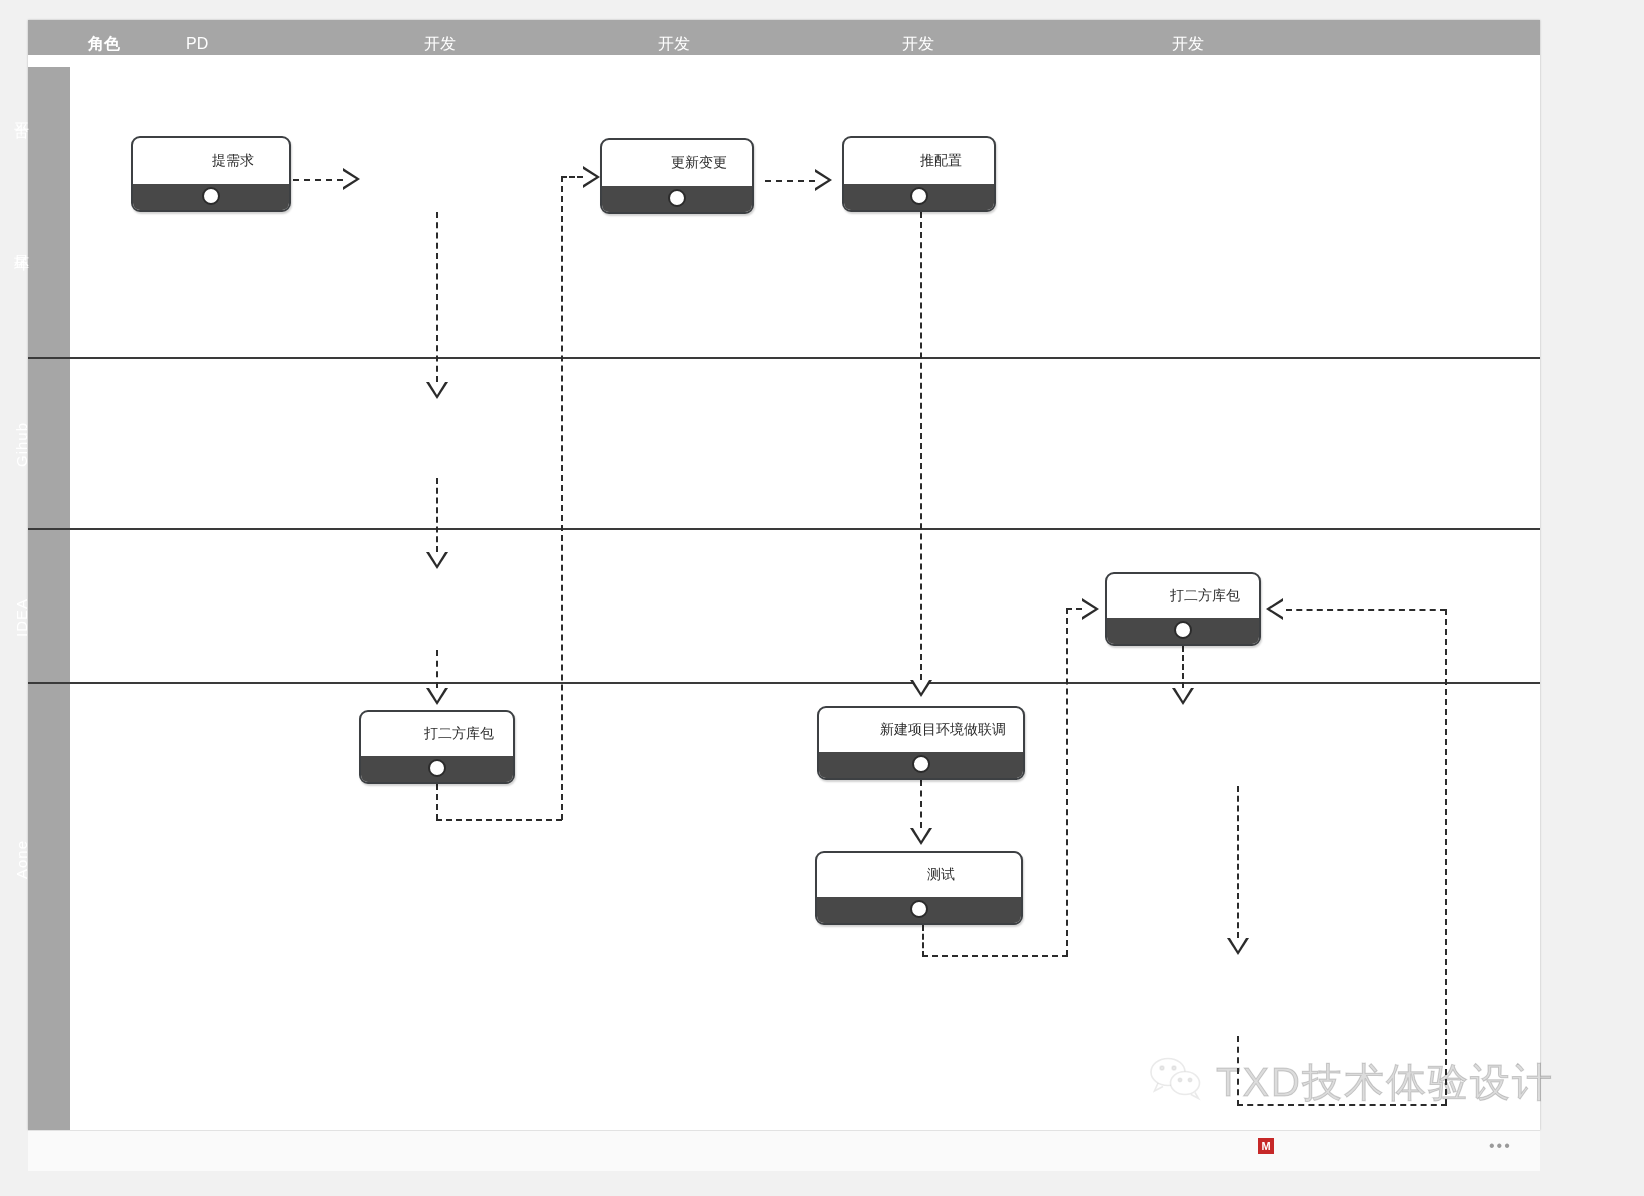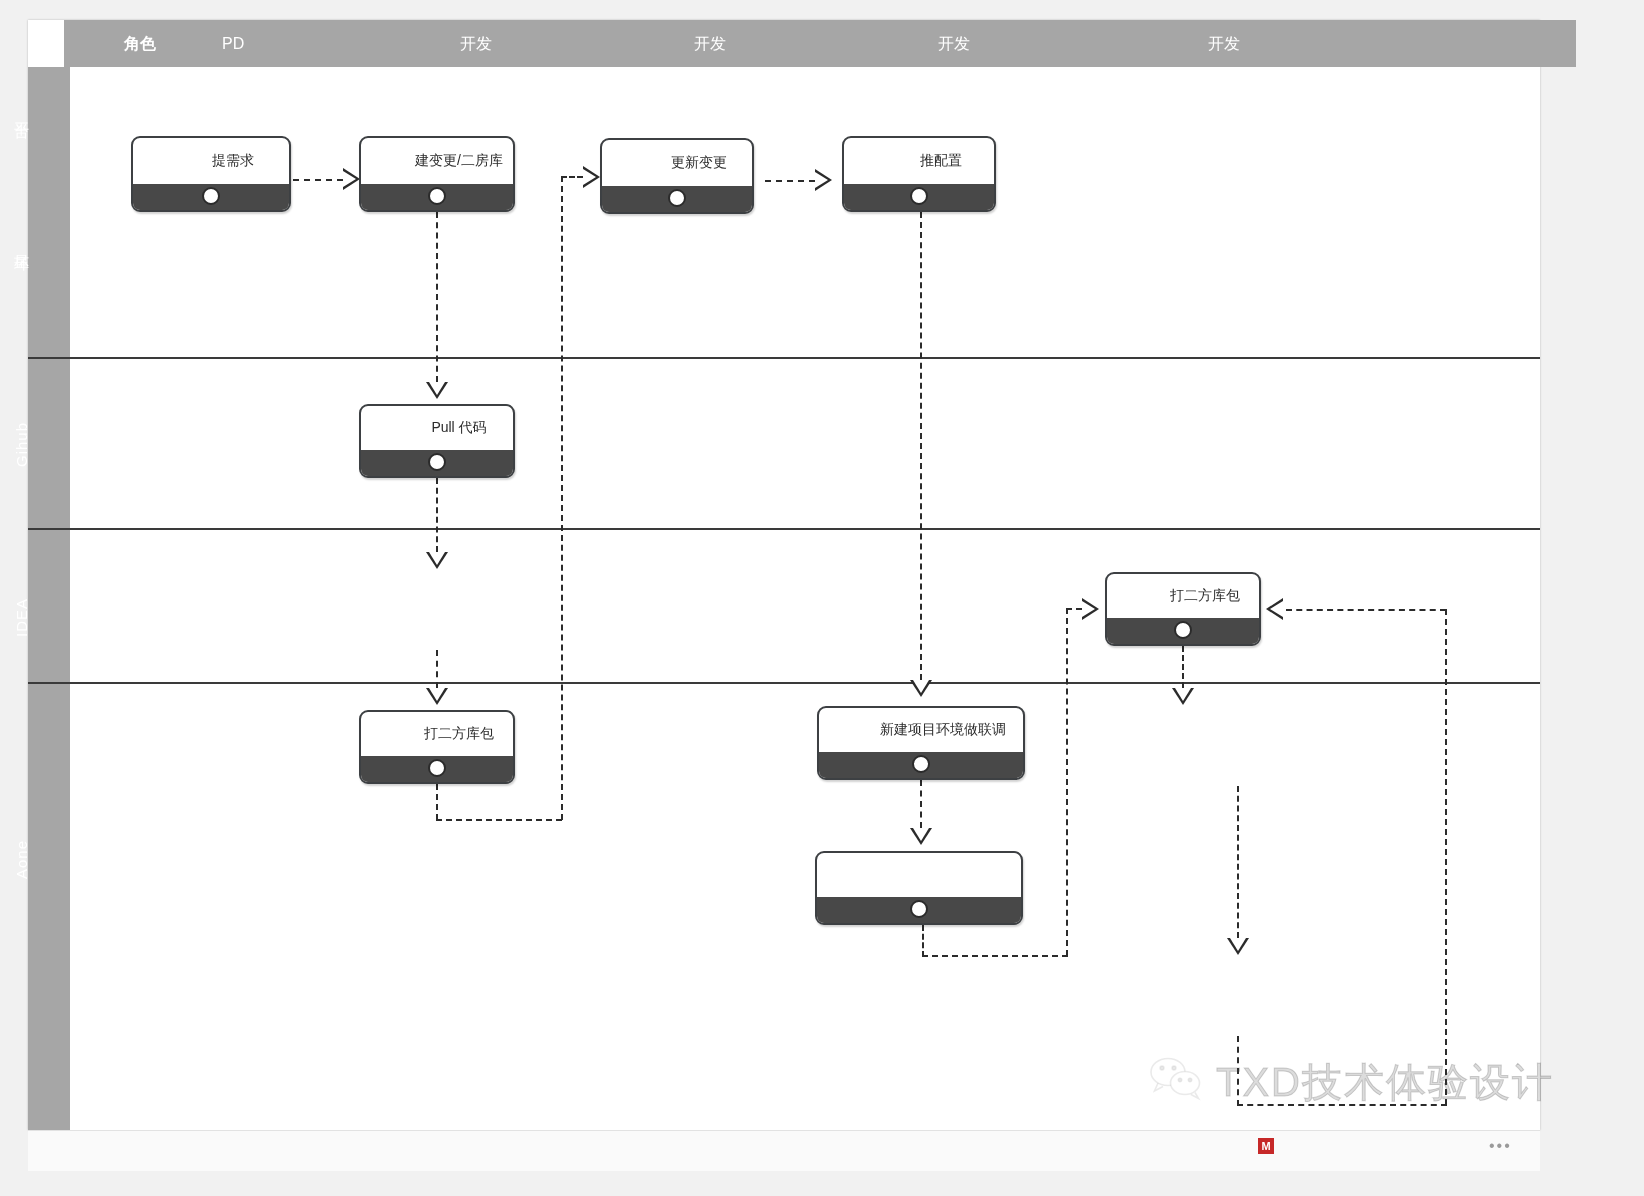--- a/index.html
+++ b/index.html
@@ -14,23 +14,22 @@
     background:#f1f1f1;
   }
   
   .sheet{
     position:absolute;left:28px;top:20px;width:1512px;height:1110px;
     background:#ffffff;
     box-shadow:0 0 2px rgba(0,0,0,.25);
   }
   
   .header-band{
-    position:absolute;left:28px;top:20px;width:1512px;height:47px;
+    position:absolute;left:28px;top:20px;width:1512px;height:35px;
     background:#a6a6a6;
-    margin-left:36px;
   }
   .header-cell{
     position:absolute;top:0;height:47px;line-height:47px;
     color:#ffffff;font-size:16px;white-space:nowrap;
   }
   .header-cell.bold{font-weight:bold;}
   
   .lane-rail{
     position:absolute;left:28px;top:67px;width:42px;height:1063px;
     background:#a6a6a6;
@@ -241,58 +240,49 @@
   <div class="dash-v" style="left:1445px;top:609px;height:496px;"></div>
   <div class="dash-h" style="left:1286px;top:609px;width:160px;"></div>
   <div class="arw arw-l" style="left:1266px;top:598px;"></div>
 
   <div class="node" style="left:131px;top:136px;width:160px;height:76px;">
     <div class="ntext">提需求</div>
     <div class="nfoot"></div>
     <div class="ndot"></div>
   </div>
 
-  <div class="node" style="left:359px;top:136px;width:156px;height:76px;">
-    <div class="ntext">建变更/二房库</div>
-    <div class="nfoot"></div>
-    <div class="ndot"></div>
-  </div>
 
   <div class="node" style="left:600px;top:138px;width:154px;height:76px;">
     <div class="ntext">更新变更</div>
     <div class="nfoot"></div>
     <div class="ndot"></div>
   </div>
 
   <div class="node" style="left:842px;top:136px;width:154px;height:76px;">
     <div class="ntext">推配置</div>
     <div class="nfoot"></div>
     <div class="ndot"></div>
   </div>
 
-  <div class="node" style="left:359px;top:404px;width:156px;height:74px;">
-    <div class="ntext">Pull 代码</div>
-    <div class="nfoot"></div>
-    <div class="ndot"></div>
-  </div>
 
 
   <div class="node" style="left:359px;top:710px;width:156px;height:74px;">
     <div class="ntext">打二方库包</div>
     <div class="nfoot"></div>
     <div class="ndot"></div>
   </div>
 
   <div class="node" style="left:817px;top:706px;width:208px;height:74px;">
     <div class="ntext">新建项目环境做联调</div>
     <div class="nfoot"></div>
     <div class="ndot"></div>
   </div>
 
   <div class="node" style="left:815px;top:851px;width:208px;height:74px;">
+    <div class="ntext">测试</div>
     <div class="nfoot"></div>
     <div class="ndot"></div>
   </div>
 
   <div class="node" style="left:1105px;top:572px;width:156px;height:74px;">
     <div class="ntext">打二方库包</div>
     <div class="nfoot"></div>
     <div class="ndot"></div>
   </div>
 

